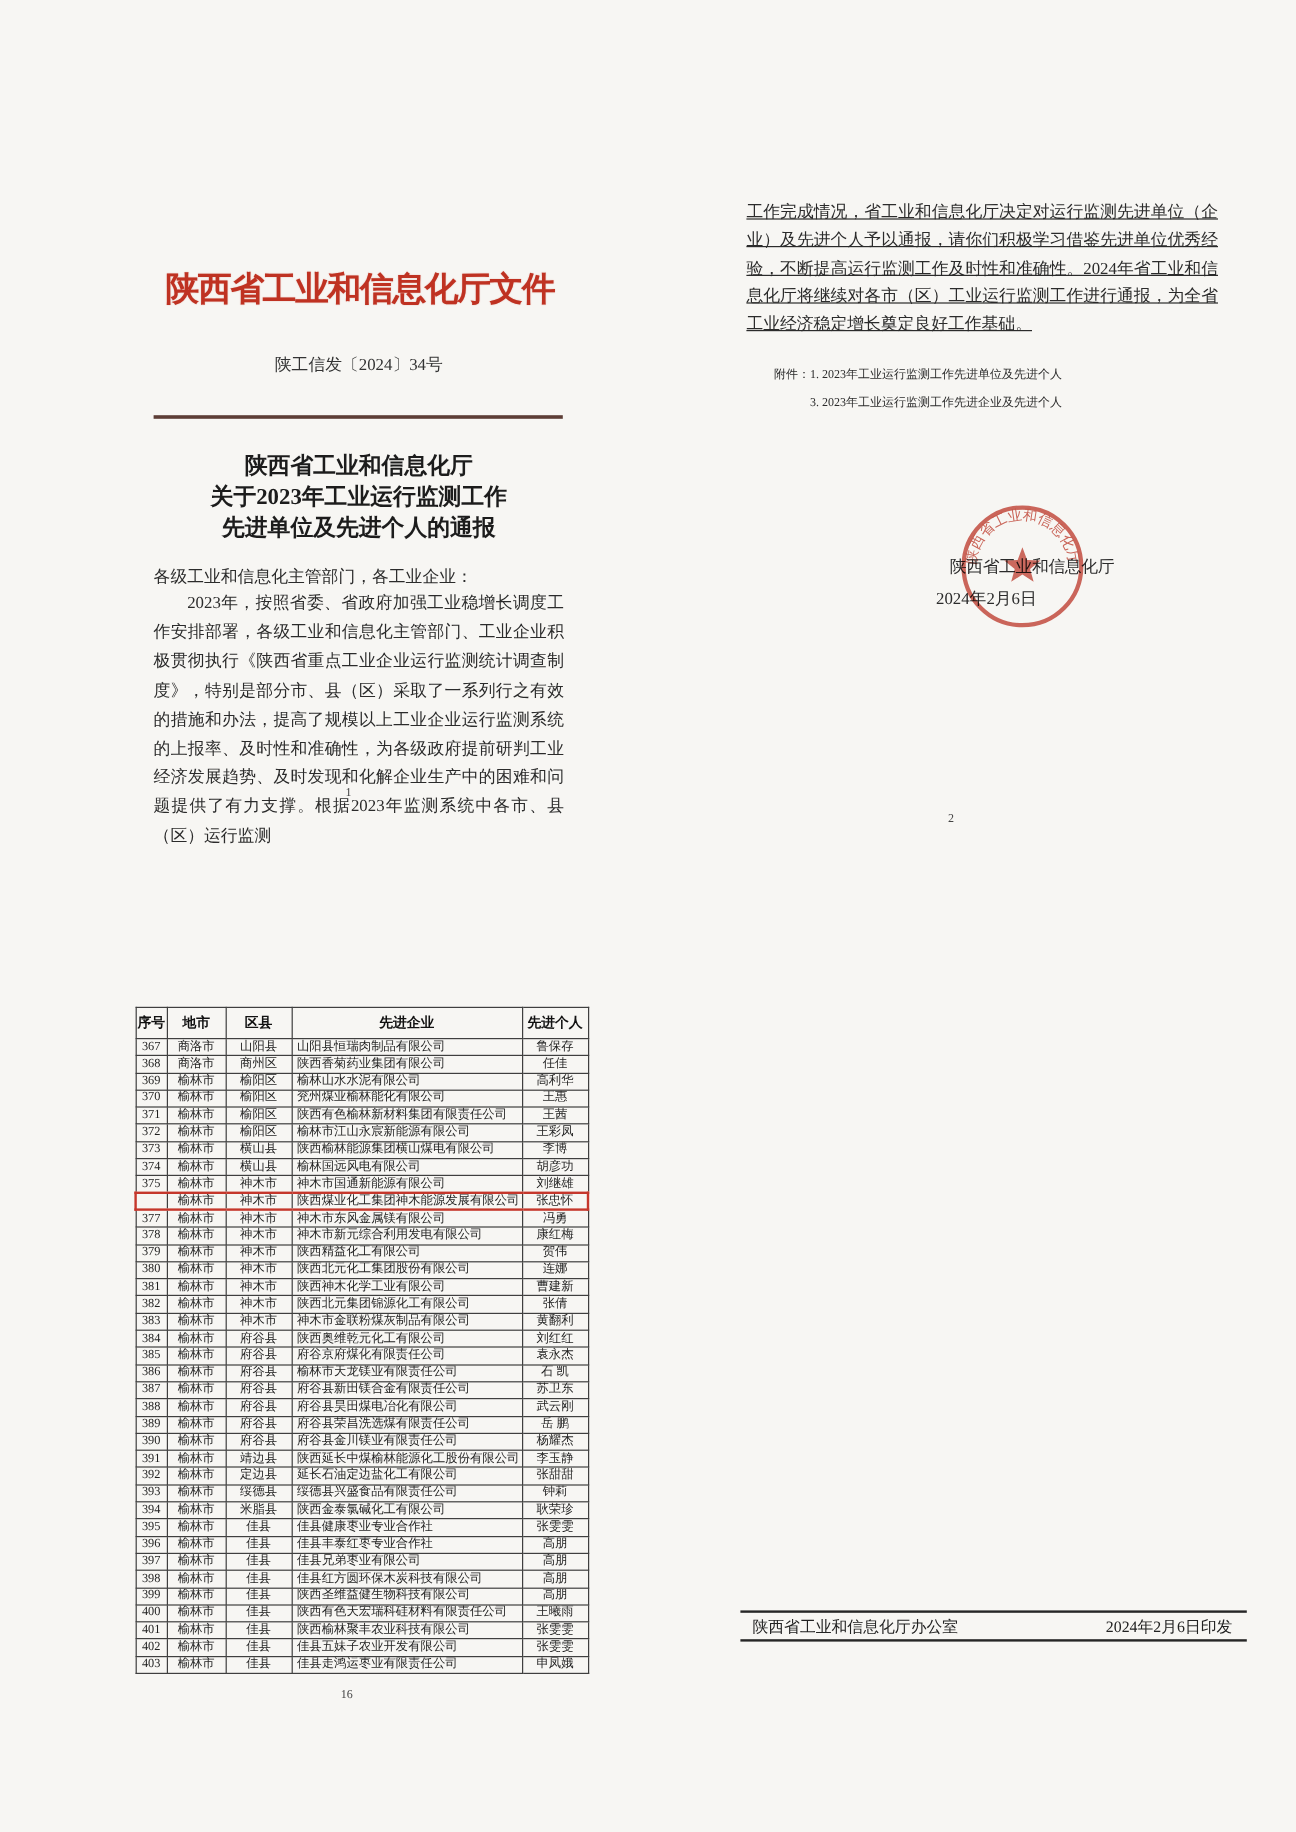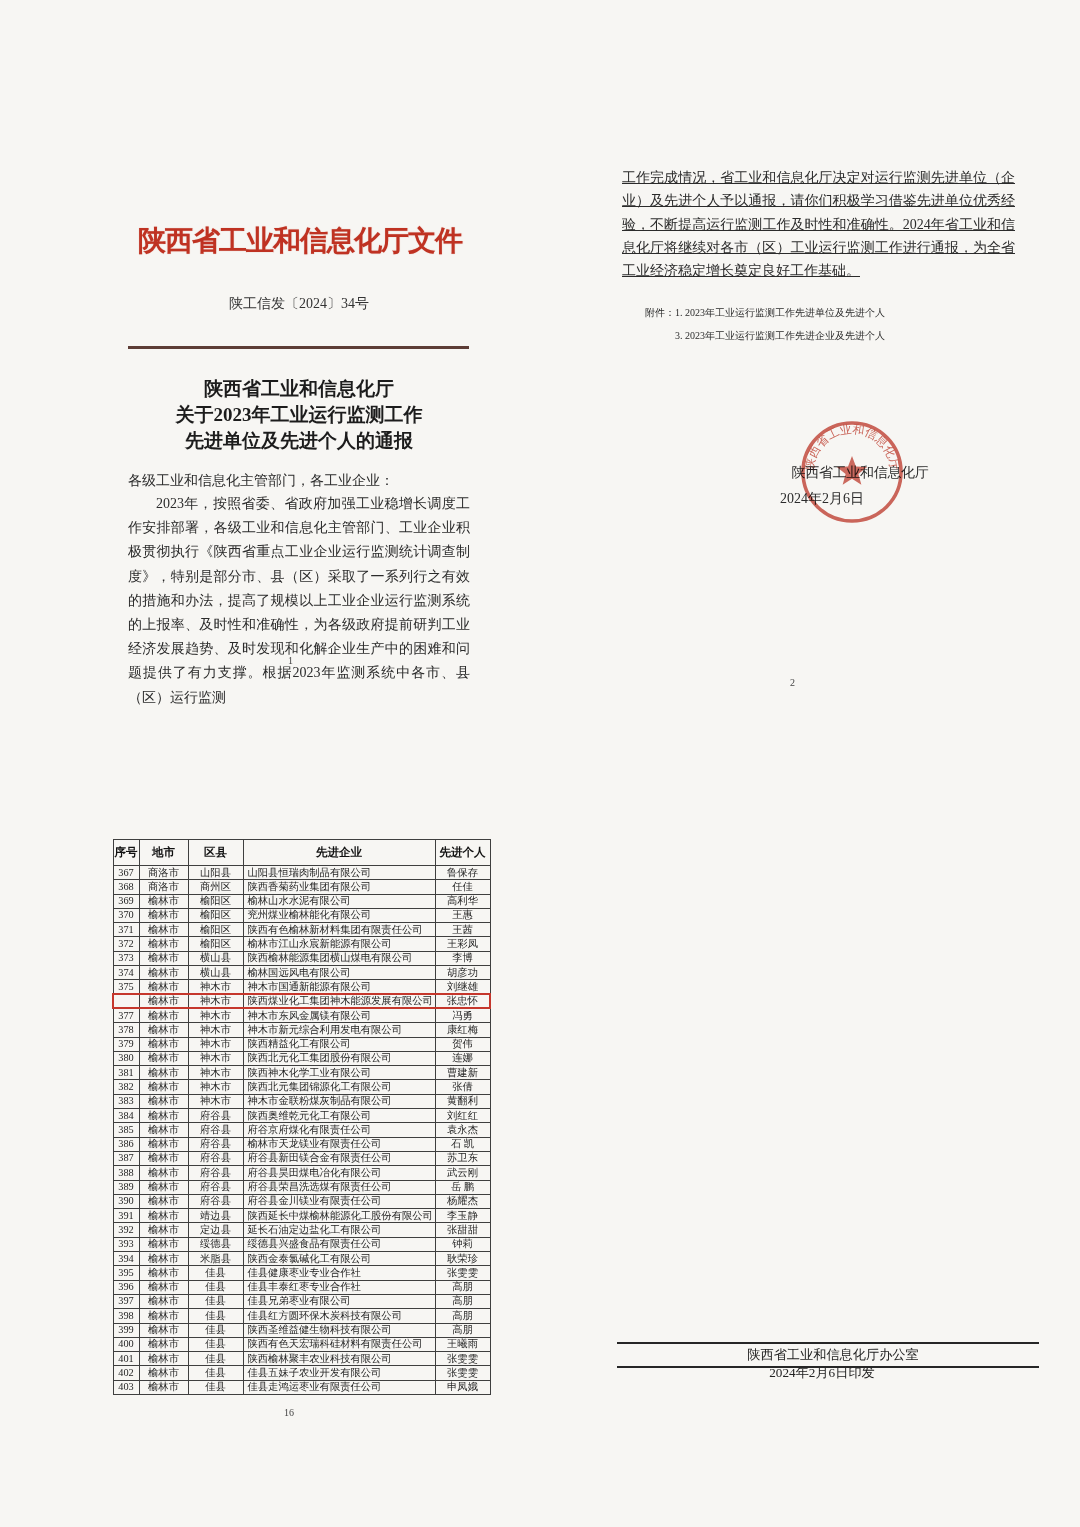--- a/index.html
+++ b/index.html
@@ -64,21 +64,21 @@
   .awards tr.hl td:first-child{border-left:2px solid var(--highlight-red);padding-left:27px;}
   .awards tr.hl td:last-child{border-right:2px solid var(--highlight-red);}
   .pn-16{left:284px;top:1407px;}
 
   
   .rule-top{left:617px;top:1342px;width:422px;height:2.2px;background:#262626;}
   .rule-bottom{left:617px;top:1366px;width:422px;height:1.8px;background:#262626;}
   .footer-row{
     left:617px;top:1346px;width:422px;height:20px;
     display:flex;justify-content:space-between;align-items:center;
-    font-size:13.2px;color:#222;flex-direction:column;
+    font-size:13.2px;color:#222;
   }
   .footer-row .office{padding-left:10px;}
   .footer-row .printdate{padding-right:12px;}
 </style>
 </head>
 <body>
 
 <div id="canvas">
 
   <div class="abs agency-banner">陕西省工业和信息化厅文件</div>

